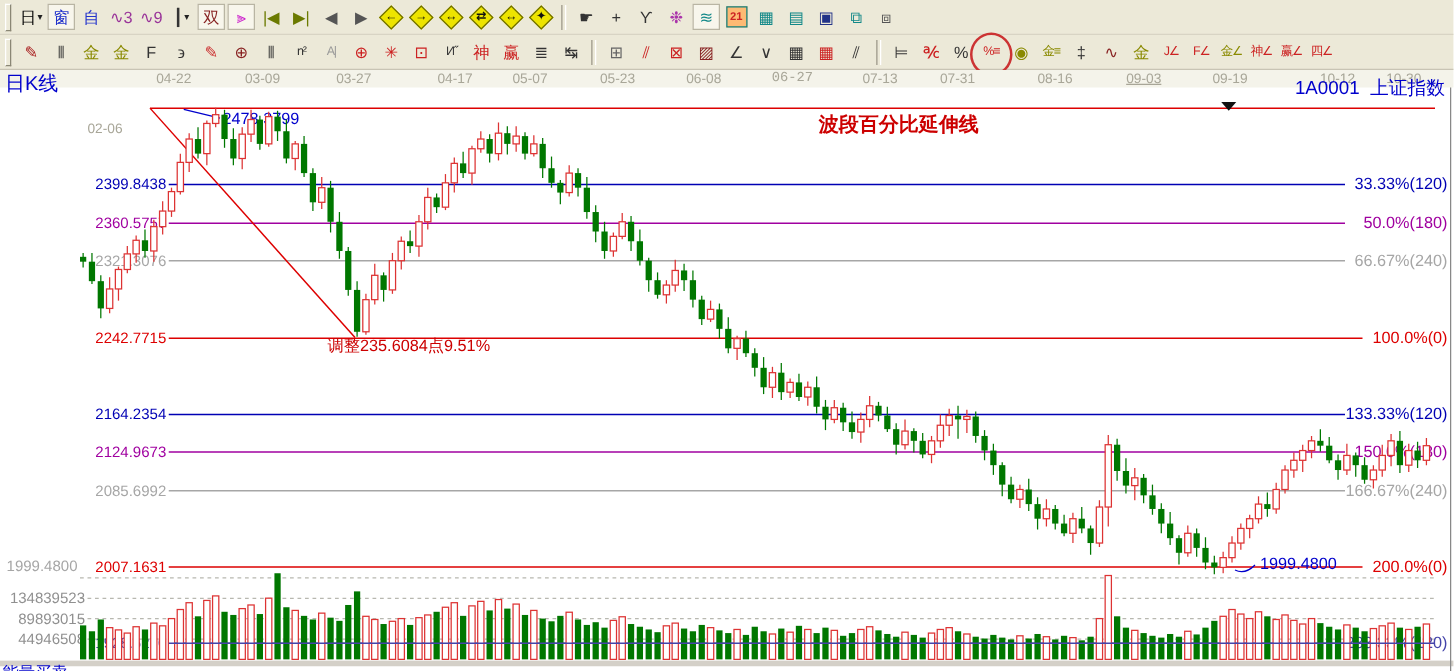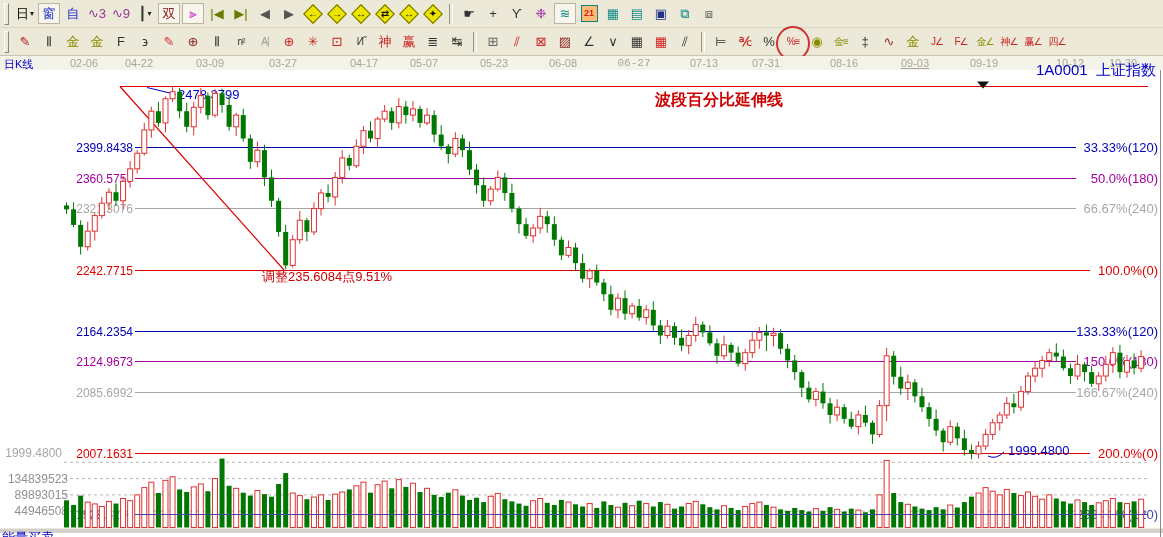--- a/index.html
+++ b/index.html
@@ -20,21 +20,21 @@
   .dsq{position:absolute;left:4px;top:4px;width:12px;height:12px;background:#ede400;
        border:1px solid #6b6b00;transform:rotate(45deg);}
   .dar{position:relative;z-index:2;font-size:10px;color:#111;font-weight:bold;}
   .calico{width:15px;height:15px;border:1px solid #0e8080;background:#fdba74;color:#cc2222;
           font-size:9px;font-weight:bold;display:flex;align-items:center;justify-content:center;}
   .circled::after{content:"";position:absolute;left:-6px;top:-5px;width:30px;height:31px;
           border:2px solid #cc3333;border-radius:50%;pointer-events:none;}
   
   #dates{position:absolute;left:0;top:56px;width:1163px;height:14px;background:#f4f3ea;}
   .dt{position:absolute;top:1px;font-size:11px;color:#a8a698;transform:translateX(-50%);white-space:nowrap;}
-  #klabel{position:absolute;left:4px;top:57px;font-size:11px;color:#0000cc;z-index:5;}
+  #klabel{position:absolute;left:4px;top:57px;font-size:16px;color:#0000cc;z-index:5;}
   #symlabel{position:absolute;right:7px;top:61px;font-size:15px;color:#0000cc;z-index:5;white-space:nowrap;}
   
   #chart{position:absolute;left:0;top:0;width:1163px;height:537px;}
   #bottomlabel{position:absolute;left:2px;top:529px;height:8px;overflow:hidden;
                font-size:13px;color:#0000cc;z-index:6;}
   svg{font-family:"Liberation Sans","DejaVu Sans",sans-serif;}
 </style>
 </head>
 <body>
 
@@ -644,21 +644,21 @@
       <span class="tbtn" style="color: rgb(138, 138, 0);">金</span>
       <span class="tbtn small" style="color: rgb(204, 34, 34);">J∠</span>
       <span class="tbtn small" style="color: rgb(204, 34, 34);">F∠</span>
       <span class="tbtn small" style="color: rgb(138, 138, 0);">金∠</span>
       <span class="tbtn small" style="color: rgb(204, 34, 34);">神∠</span>
       <span class="tbtn small" style="color: rgb(204, 34, 34);">赢∠</span>
       <span class="tbtn small" style="color: rgb(204, 34, 34);">四∠</span>
     </div>
 
   <div id="dates">
-      <span class="dt" style="left: 84px;">02-06</span>
+      <span class="dt" style="left: 84px; margin-top: 40px;">02-06</span>
       <span class="dt" style="left: 139px;">04-22</span>
       <span class="dt" style="left: 210px;">03-09</span>
       <span class="dt" style="left: 283px;">03-27</span>
       <span class="dt" style="left: 354px; margin-left: 10px;">04-17</span>
       <span class="dt" style="left: 424px;">05-07</span>
       <span class="dt" style="left: 494px;">05-23</span>
       <span class="dt" style="left: 563px;">06-08</span>
       <span class="dt" style="left: 634px; font-family: Liberation Mono, monospace;">06-27</span>
       <span class="dt" style="left: 704px;">07-13</span>
       <span class="dt" style="left: 766px;">07-31</span>

